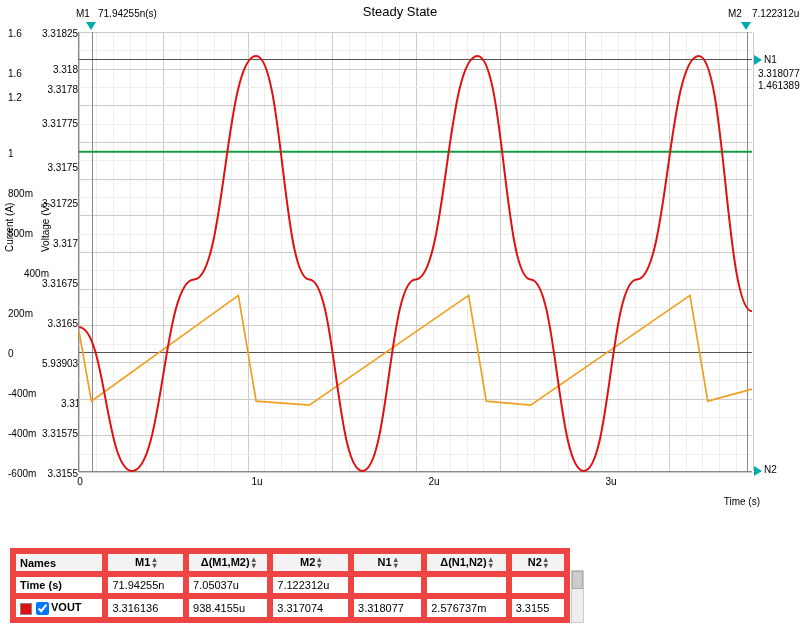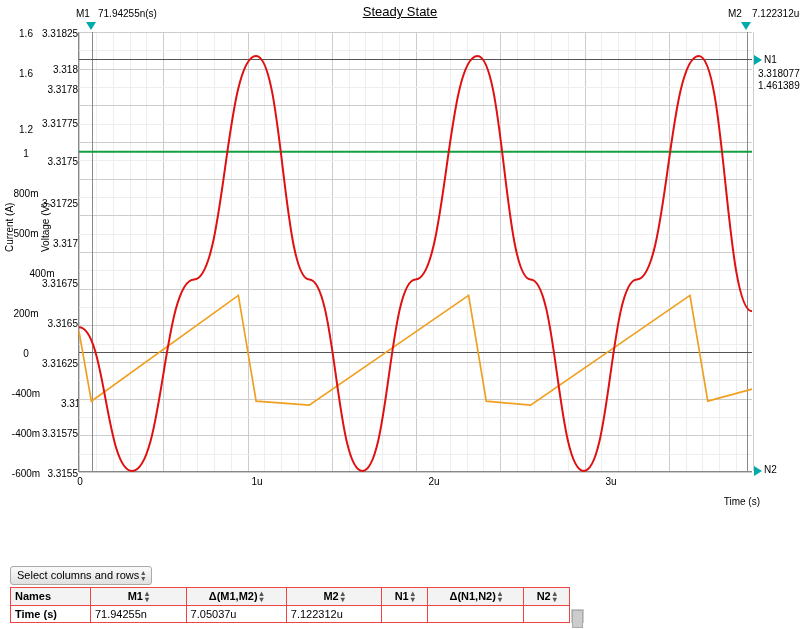--- a/index.html
+++ b/index.html
@@ -1,88 +1,88 @@
 <!DOCTYPE html>
 <html><head>
 <meta charset="utf-8">
 <style>
   * { box-sizing: border-box; margin: 0; padding: 0; }
   body { font-family: Arial, sans-serif; font-size: 11px; background: #fff; width: 800px; height: 629px; position: relative; overflow: hidden; }
 
-  .title { position: absolute; top: 4px; left: 0; right: 0; text-align: center; font-size: 13px; text-decoration: underline; }
+  .title { position: absolute; top: 4px; left: 0; right: 0; text-align: center; font-size: 13px; }
 
   
   .plot-wrap { position: absolute; top: 32px; left: 78px; width: 674px; height: 440px; }
   .plot-inner { position: absolute; top: 0; left: 0; right: 0; bottom: 0; border-left: 1px solid #888; border-bottom: 1px solid #888; border-top: none; border-right: none; background: #fff; }
   .grid-v, .grid-h { position: absolute; background: #ddd; }
   .grid-v { top: 0; bottom: 0; width: 1px; }
   .grid-h { left: 0; right: 0; height: 1px; }
 
   .axis-title-left1 { position: absolute; top: 252px; left: 4px; transform: rotate(-90deg); transform-origin: left top; font-size: 10px; }
   .axis-title-left2 { position: absolute; top: 252px; left: 40px; transform: rotate(-90deg); transform-origin: left top; font-size: 10px; }
   .axis-title-bottom { position: absolute; bottom: 122px; right: 40px; font-size: 10px; }
 
-  .tick-left1 { position: absolute; font-size: 10px; text-align: center; width: 36px; }
+  .tick-left1 { position: absolute; font-size: 10px; text-align: left; width: 36px; }
   .tick-left2 { position: absolute; font-size: 10px; text-align: right; width: 36px; }
   .tick-bottom { position: absolute; font-size: 10px; text-align: center; width: 40px; }
 
   .marker-tri { position: absolute; width: 0; height: 0; border-left: 5px solid transparent; border-right: 5px solid transparent; }
   .marker-tri.down { border-top: 8px solid #0aa; }
   .marker-tri.leftpt { border-top: 5px solid transparent; border-bottom: 5px solid transparent; border-right:none; border-left: 8px solid #0aa; }
   .marker-vline { position: absolute; top:0; bottom:0; width:1px; background:#888; }
   .marker-hline { position: absolute; left:0; right:0; height:1px; background:#555; }
   .marker-lbl { position: absolute; font-size: 10px; color:#000; white-space: nowrap; }
 
   svg.traces { position: absolute; top:0; left:0; width:100%; height:100%; overflow: visible; }
 
   
   .tbl-wrap { position: absolute; bottom: 6px; left: 10px; width: 560px; }
   .tbl-btn { display:inline-block; background: linear-gradient(#fafafa,#e0e0e0); border:1px solid #aaa; border-radius:3px; padding:2px 6px; font-size:11px; margin-bottom:2px; }
   table.dtbl { border-collapse: collapse; width: 100%; font-size: 11px; background:#fff; }
-  table.dtbl th, table.dtbl td { border:1px solid #ef4444; padding:2px 4px; text-align:left; white-space:nowrap; }
+  table.dtbl th, table.dtbl td { border:6px solid #ef4444; padding:2px 4px; text-align:left; white-space:nowrap; }
   table.dtbl th { background:#f3f3f3; font-weight:bold; text-align:center; }
   table.dtbl td:first-child, table.dtbl th:first-child { text-align:left; }
   .series-sw { display:inline-block; width:12px; height:12px; vertical-align:middle; margin-right:4px; border:1px solid #888; }
   .legend-cb { margin-right:2px; vertical-align:middle; }
   .scroll-stub { position:absolute; right:-14px; top:22px; bottom:0; width:13px; background:#eee; border:1px solid #ccc; }
   .scroll-stub .thumb { position:absolute; left:0; right:0; top:0; height:18px; background:#ccc; border:1px solid #aaa; }
   .tiny-arrows { display:inline-block; font-size:8px; line-height:6px; color:#555; vertical-align:middle; margin-left:2px; }
 </style>
 </head>
 <body>
 
 <div class="title"><span>Steady State</span></div>
 
 <div class="axis-title-left1">Current (A)</div>
 <div class="axis-title-left2">Voltage (V)</div>
 <div class="axis-title-bottom">Time (s)</div>
 
 <div class="tick-left1" style="left:8px; top:28px">1.6</div>
 <div class="tick-left1" style="left:8px; top:68px">1.6</div>
-<div class="tick-left1" style="left:8px; top:124px">1.2</div>
+<div class="tick-left1" style="left:8px; top:92px">1.2</div>
 <div class="tick-left1" style="left:8px; top:148px">1</div>
 <div class="tick-left1" style="left:8px; top:188px">800m</div>
 <div class="tick-left1" style="left:8px; top:228px">500m</div>
 <div class="tick-left1" style="left:24px; top:268px">400m</div>
 <div class="tick-left1" style="left:8px; top:308px">200m</div>
 <div class="tick-left1" style="left:8px; top:348px">0</div>
 <div class="tick-left1" style="left:8px; top:388px">-400m</div>
 <div class="tick-left1" style="left:8px; top:428px">-400m</div>
 <div class="tick-left1" style="left:8px; top:468px">-600m</div>
 
 <div class="tick-left2" style="left:42px; top:28px">3.31825</div>
 <div class="tick-left2" style="left:42px; top:64px">3.318</div>
 <div class="tick-left2" style="left:42px; top:84px">3.3178</div>
 <div class="tick-left2" style="left:42px; top:118px">3.31775</div>
-<div class="tick-left2" style="left:42px; top:156px">3.3175</div>
+<div class="tick-left2" style="left:42px; top:162px">3.3175</div>
 <div class="tick-left2" style="left:42px; top:198px">3.31725</div>
 <div class="tick-left2" style="left:42px; top:238px">3.317</div>
 <div class="tick-left2" style="left:42px; top:278px">3.31675</div>
 <div class="tick-left2" style="left:42px; top:318px">3.3165</div>
-<div class="tick-left2" style="left:42px; top:358px">3.31625</div>
+<div class="tick-left2" style="left:42px; top:358px">5.93903</div>
 <div class="tick-left2" style="left:50px; top:398px">3.316</div>
 <div class="tick-left2" style="left:42px; top:428px">3.31575</div>
 <div class="tick-left2" style="left:42px; top:468px">3.3155</div>
 
 <div class="plot-wrap">
   <div class="plot-inner">
 
     <div id="grid-container">
         <div class="grid-v" style="left:0px;background:#ccc"></div>
         <div class="grid-v" style="left:16.85px;background:#eee"></div>
@@ -181,23 +181,20 @@
   <div class="marker-tri leftpt" style="left:676px; top:434px"></div>
   <div class="marker-lbl" style="left:686px; top:432px">N2</div>
 </div>
 
 <div class="tick-bottom" style="left:60px; top:476px">0</div>
 <div class="tick-bottom" style="left:237px; top:476px">1u</div>
 <div class="tick-bottom" style="left:414px; top:476px">2u</div>
 <div class="tick-bottom" style="left:591px; top:476px">3u</div>
 
 <div class="tbl-wrap">
-  <span class="tbl-btn">
-    <span>Select columns and rows</span><span class="tiny-arrows">▴<br>▾</span>
-  </span>
   <div style="position:relative">
     <table class="dtbl">
       <thead>
           <tr id="tbl-head">
             <th>Names</th>
             <th>M1<span class="tiny-arrows">▴<br>▾</span></th>
             <th>Δ(M1,M2)<span class="tiny-arrows">▴<br>▾</span></th>
             <th>M2<span class="tiny-arrows">▴<br>▾</span></th>
             <th>N1<span class="tiny-arrows">▴<br>▾</span></th>
             <th>Δ(N1,N2)<span class="tiny-arrows">▴<br>▾</span></th>
@@ -207,19 +204,28 @@
       <tbody id="tbl-body">
           <tr>
             <td><b>Time (s)</b></td>
             <td>71.94255n</td>
             <td>7.05037u</td>
             <td>7.122312u</td>
             <td></td>
             <td></td>
             <td></td>
           </tr>
+          <tr>
+            <td><span class="series-sw" style="background:#e01010"></span><input type="checkbox" class="legend-cb" checked="" style=""><b>VOUT</b></td>
+            <td>3.316136</td>
+            <td>938.4155u</td>
+            <td>3.317074</td>
+            <td>3.318077</td>
+            <td>2.576737m</td>
+            <td>3.3155</td>
+          </tr>
         </tbody>
     </table>
     <div class="scroll-stub">
         <div class="thumb"></div>
       </div>
   </div>
 </div>
 
 </body></html>

